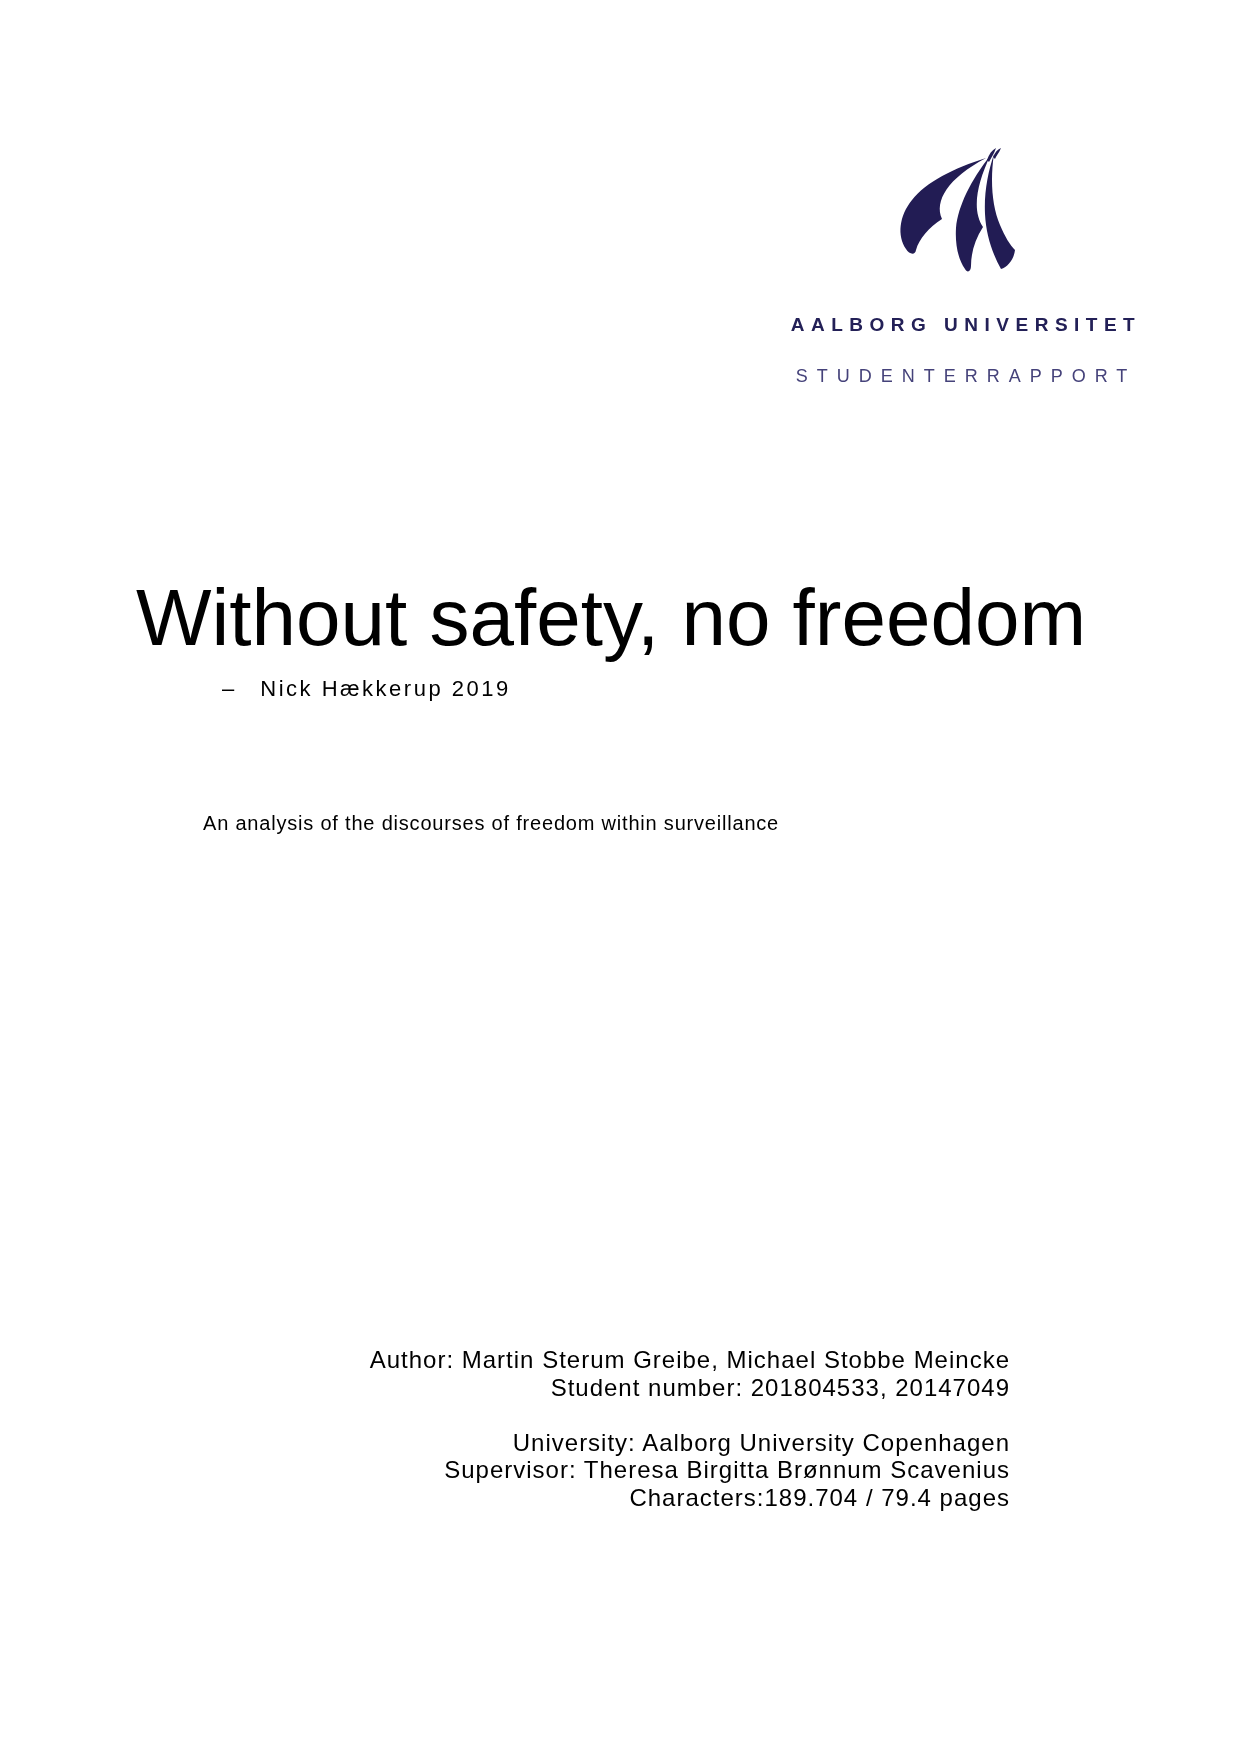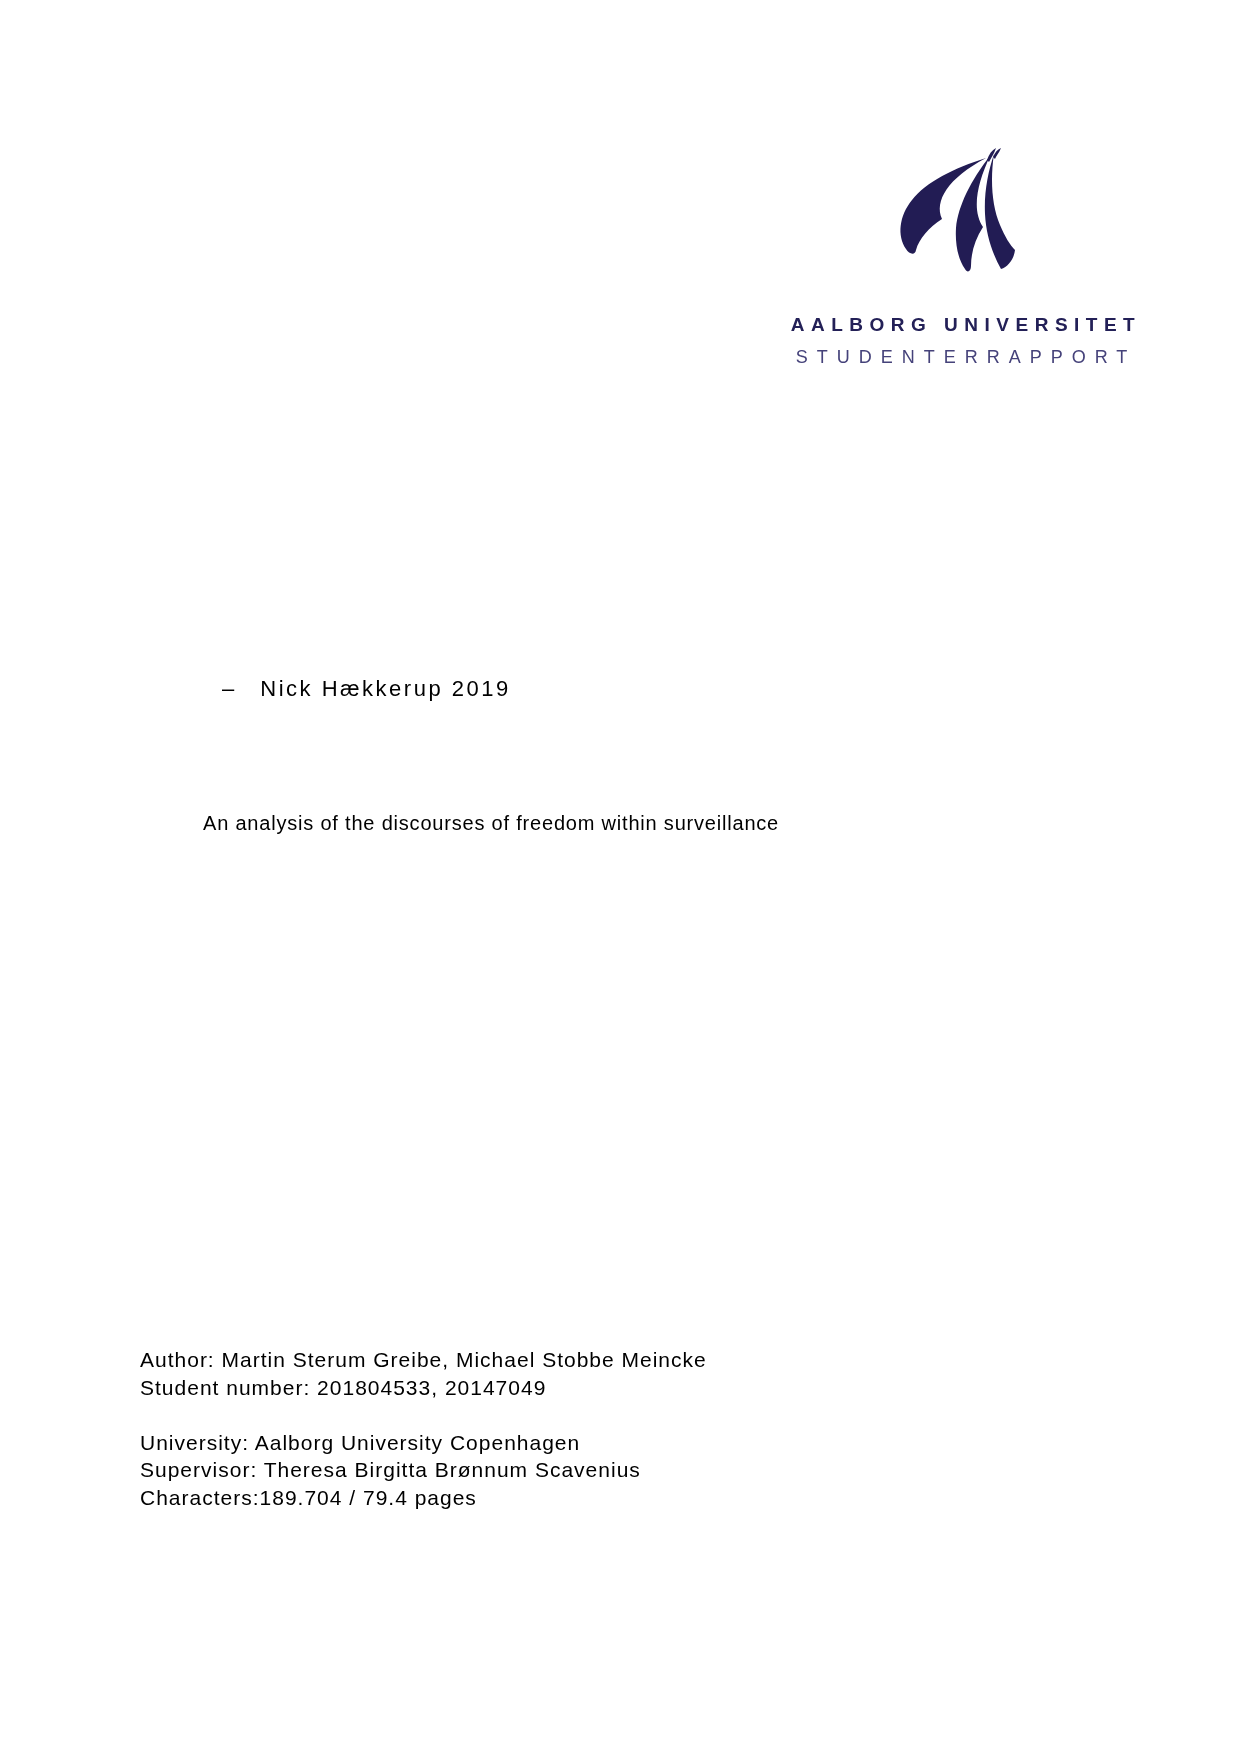--- a/index.html
+++ b/index.html
@@ -35,21 +35,21 @@
     text-align: center;
     font-size: 19px;
     font-weight: 700;
     letter-spacing: 6.5px;
     color: #232057;
     white-space: nowrap;
   }
   .org-sub {
     position: absolute;
     left: 741px;
-    top: 347px;
+    top: 366px;
     width: 450px;
     text-align: center;
     font-size: 18px;
     font-weight: 400;
     letter-spacing: 9px;
     color: #45427a;
     white-space: nowrap;
   }
 
   
@@ -86,22 +86,22 @@
     white-space: nowrap;
     color: #000000;
   }
 
   
   .info-block {
     position: absolute;
     left: 140px;
     top: 1346px;
     width: 870px;
-    text-align: left;
-    font-size: 21px;
+    text-align: right;
+    font-size: 24px;
     letter-spacing: 1px;
     line-height: 27.5px;
     color: #000000;
   }
   .info-block .line {
     min-height: 27.5px;
     white-space: nowrap;
   }
 </style>
 </head>
@@ -125,20 +125,21 @@
                C94,44 98,24 104,6 Z"></path>
 
       <path d="M97,12 C99,6 102,2 106,0 C104,6 101,10 99,14 Z"></path>
       <path d="M103,9 C105,4 108,1 111,0 C109,5 106,8 105,11 Z"></path>
     </g>
   </svg>
 
   <div class="org-name">AALBORG UNIVERSITET</div>
   <div class="org-sub">STUDENTERRAPPORT</div>
 
+  <div class="main-title">Without safety, no freedom</div>
 
   <div class="byline">
     <span class="dash">–</span>
     <span>Nick Hækkerup 2019</span>
   </div>
 
   <div class="subtitle">An analysis of the discourses of freedom within surveillance</div>
 
   <div class="info-block">
     <div class="line">Author: Martin Sterum Greibe, Michael Stobbe Meincke</div>

